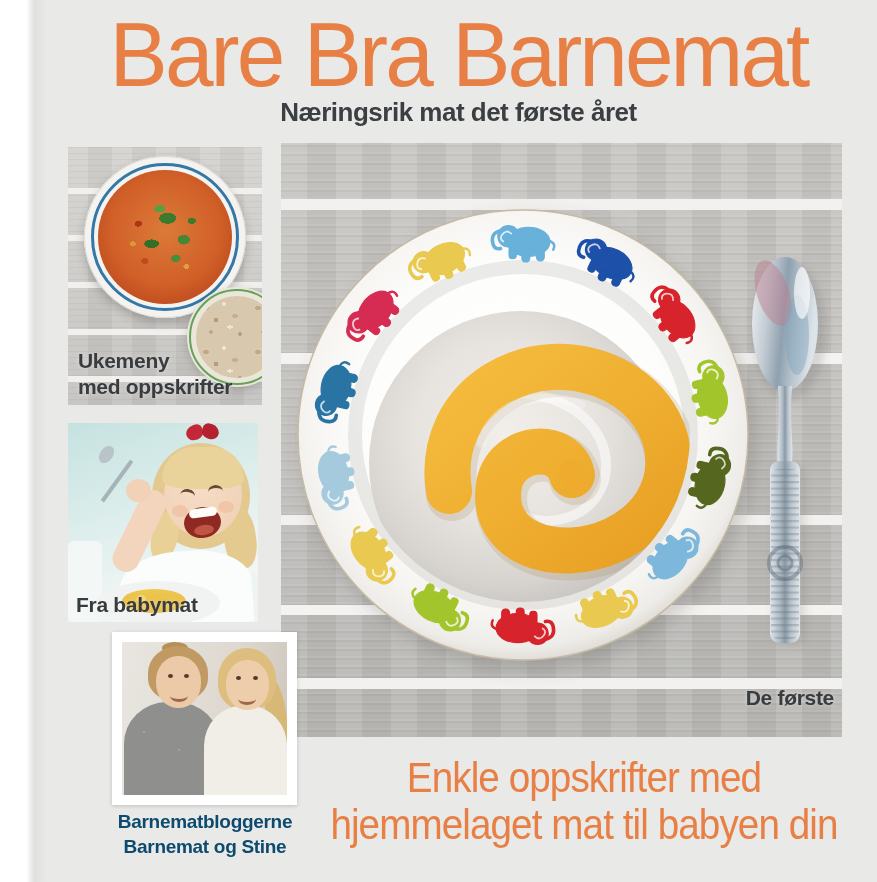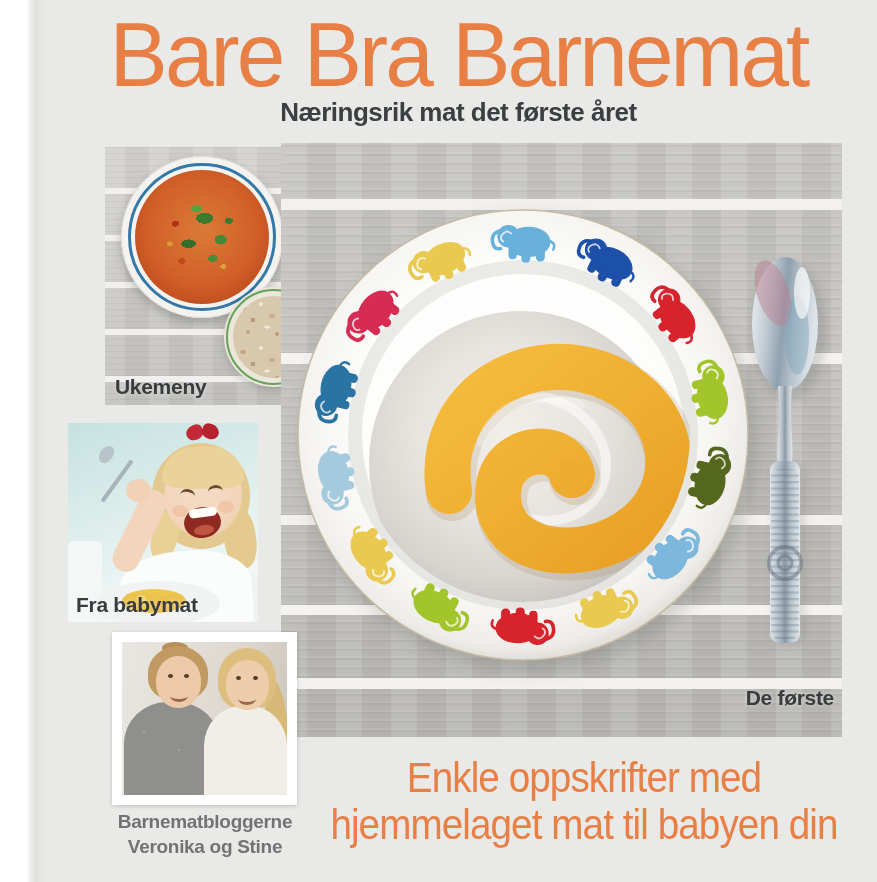--- a/index.html
+++ b/index.html
@@ -22,21 +22,21 @@
     linear-gradient(180deg,transparent 0 56px,#f2f1ef 56px 67px,transparent 67px 210px,
       #f4f3f1 210px 221px,transparent 221px 372px,#f2f1ef 372px 382px,transparent 382px 462px,
       #f4f3f1 462px 472px,transparent 472px 535px,#f2f1ef 535px 546px,transparent 546px),
     repeating-linear-gradient(180deg,rgba(255,255,255,.07) 0 2px,rgba(70,68,64,.06) 2px 4px,transparent 4px 9px),
     repeating-linear-gradient(90deg,rgba(255,255,255,.05) 0 26px,rgba(88,86,82,.06) 26px 55px),
     linear-gradient(180deg,#c8c7c4,#b9b8b5);}
   .wood-small{background-color:#cfcecb;background-image:
     repeating-linear-gradient(180deg,transparent 0 41px,#f1f0ee 41px 47px),
     repeating-linear-gradient(180deg,rgba(70,68,64,.06) 0 1px,transparent 1px 6px),
     repeating-linear-gradient(90deg,rgba(255,255,255,.06) 0 20px,rgba(88,86,82,.05) 20px 44px),
-    linear-gradient(180deg,#d4d3d0,#c4c3c0); margin-left: 37px;}
+    linear-gradient(180deg,#d4d3d0,#c4c3c0);}
   
   .photo-soup{left:68px;top:147px;width:194px;height:258px;}
   .soup-bowl{position:absolute;left:16px;top:9px;width:162px;height:162px;border-radius:50%;
     background:#f4f3f0;box-shadow:0 5px 10px rgba(60,60,60,.28), inset 0 0 0 1px #dedcd7;}
   .soup-ring{position:absolute;inset:7px;border:3px solid #3478a8;border-radius:50%;}
   .soup{position:absolute;inset:14px;border-radius:50%;background-image:
     radial-gradient(14px 9px at 52% 36%, #3c7a2e 60%, transparent 61%),
     radial-gradient(10px 8px at 64% 52%, #468635 60%, transparent 61%),
     radial-gradient(12px 7px at 40% 55%, #346f28 60%, transparent 61%),
     radial-gradient(8px 6px at 58% 66%, #4a8c38 60%, transparent 61%),
@@ -112,21 +112,21 @@
     background-image:radial-gradient(3px 3px at 20px 30px,#a3a3a1 50%,transparent 51%),
       radial-gradient(3px 3px at 55px 48px,#a3a3a1 50%,transparent 51%),
       radial-gradient(3px 3px at 76px 26px,#9b9b99 50%,transparent 51%);}
   .w2-hair{left:96px;top:6px;width:58px;height:62px;background:#ddbe7f;border-radius:50% 50% 42% 42%;}
   .w2-pony{left:144px;top:36px;width:20px;height:70px;background:#d8b877;border-radius:45%;transform:rotate(-10deg);}
   .w2-face{left:104px;top:18px;width:43px;height:50px;background:#eeceaa;border-radius:48%;}
   .w2-smile{left:116px;top:51px;width:18px;height:9px;border-bottom:3px solid #9c6650;border-radius:50%;}
   .w2-eye.l{left:114px;top:34px;} .w2-eye.r{left:131px;top:34px;}
   .w2-body{left:82px;top:64px;width:83px;height:89px;background:#f1eee8;border-radius:45% 45% 0 0;}
   .cap-bloggers{position:absolute;left:104px;top:809px;width:202px;text-align:center;
-    font-weight:bold;color:#737373;font-size:19px;line-height:25px;letter-spacing:-.3px;}
+    font-weight:bold;color:#0c4a6e;font-size:19px;line-height:25px;letter-spacing:-.3px;}
   
   .tagline{position:absolute;left:295px;top:754px;width:578px;text-align:center;color:#e87f44;
     font-size:42px;line-height:47px;letter-spacing:-1px;transform:scaleX(.92);white-space:nowrap;}
 </style>
 </head>
 <body>
 
 <div class="cover">
   <div class="edge-strip"></div>
 
@@ -137,20 +137,21 @@
     <div class="soup-bowl">
       <div class="soup-ring"></div>
       <div class="soup"></div>
     </div>
     <div class="rice-bowl">
       <div class="rice-ring"></div>
       <div class="rice"></div>
     </div>
     <div class="photo-cap cap-soup">
       <span>Ukemeny</span><br>
+      <span>med oppskrifter</span>
     </div>
   </div>
 
   <div class="photo photo-child">
     <div class="ch ch-chair"></div>
     <div class="ch ch-chair2"></div>
     <div class="ch ch-hairback"></div>
     <div class="ch ch-lockl"></div>
     <div class="ch ch-lockr"></div>
     <div class="ch ch-shirt"></div>
@@ -326,20 +327,20 @@
       <div class="w w2-hair"></div>
       <div class="w w2-body"></div>
       <div class="w w2-face"></div>
       <div class="w weye w2-eye l"></div>
       <div class="w weye w2-eye r"></div>
       <div class="w w2-smile"></div>
     </div>
   </div>
   <div class="cap-bloggers">
     <span>Barnematbloggerne</span><br>
-    <span>Veronika og Stine</span>
+    <span>Barnemat og Stine</span>
   </div>
 
   <div class="tagline">
     <span>Enkle oppskrifter med</span><br>
     <span>hjemmelaget mat til babyen din</span>
   </div>
 </div>
 
 </body></html>

